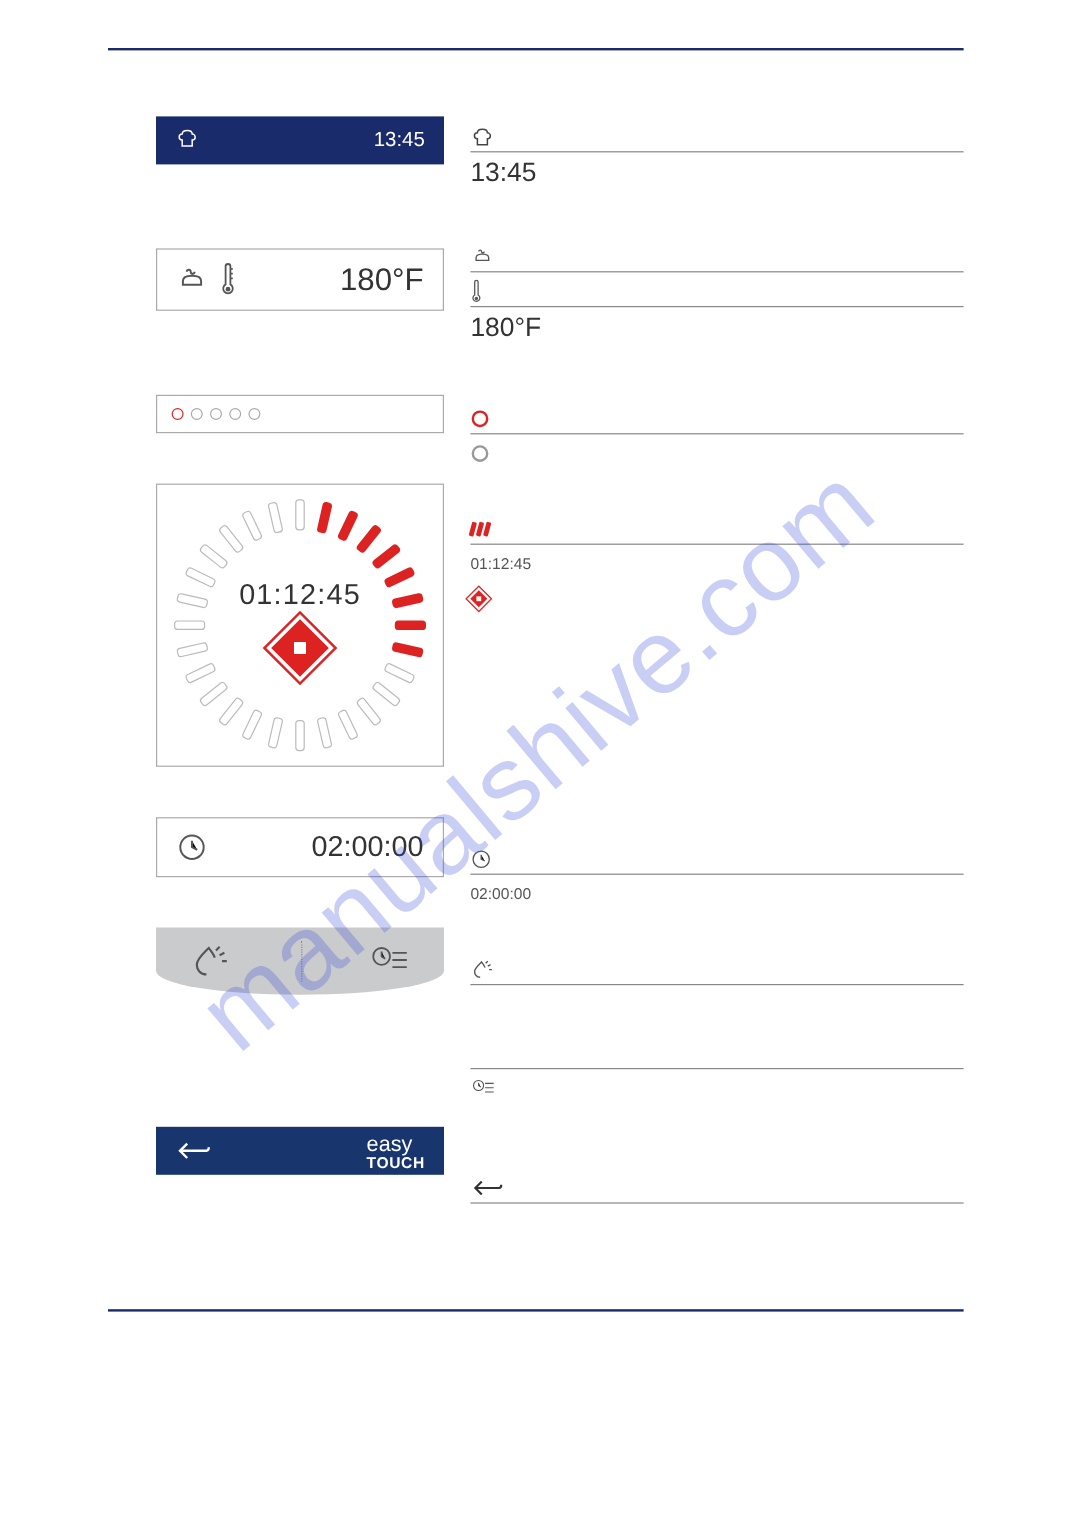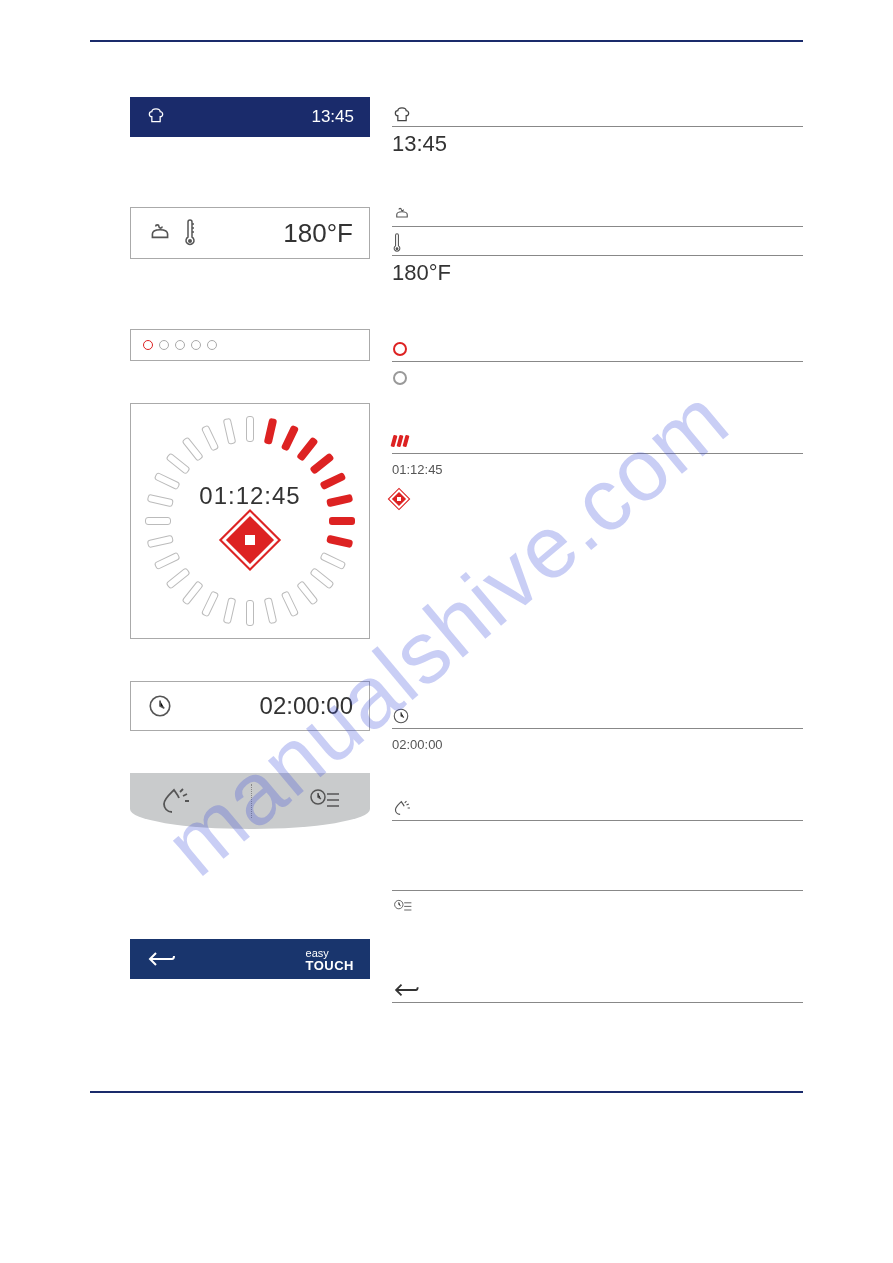--- a/index.html
+++ b/index.html
@@ -145,21 +145,21 @@
   }
   
   .footer-bar {
     background: #19356d;
     height: 40px;
     display: flex; align-items: center; justify-content: space-between;
     padding: 0 16px;
     color: #fff; font-size: 13px;
   }
   .brand-text { line-height: 1; }
-  .brand-text .easy { font-weight: 300; font-size: 11px; }
+  .brand-text .easy { font-weight: 300; font-size: 18px; }
   .brand-text .touch { font-weight: 700; font-size: 13px; letter-spacing: 0.5px; }
   .gap-md { height: 42px; }
   .gap-lg { height: 70px; }
 
   
   .ic { width: 20px; height: 20px; display:inline-block; }
   svg { display:block; }
 
   
   .watermark {

